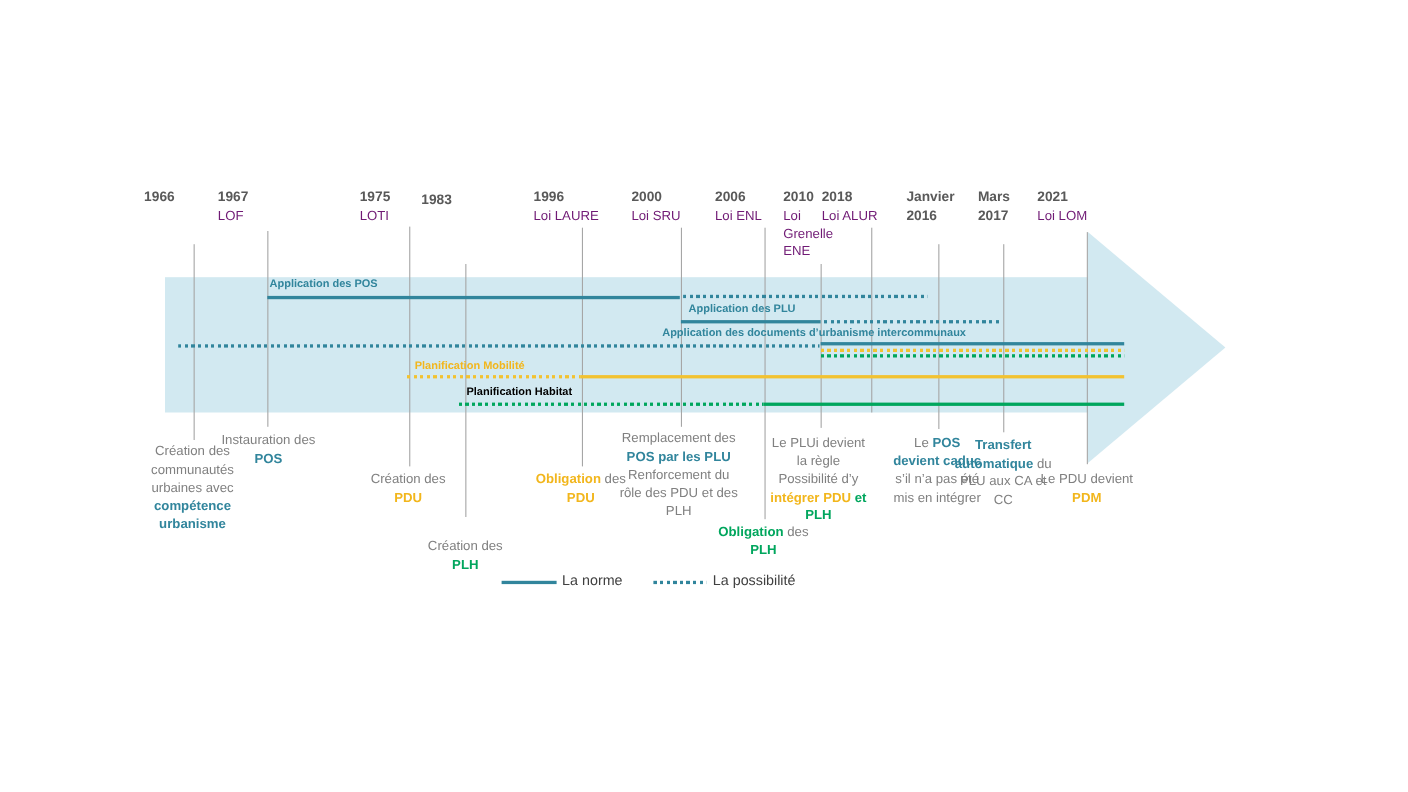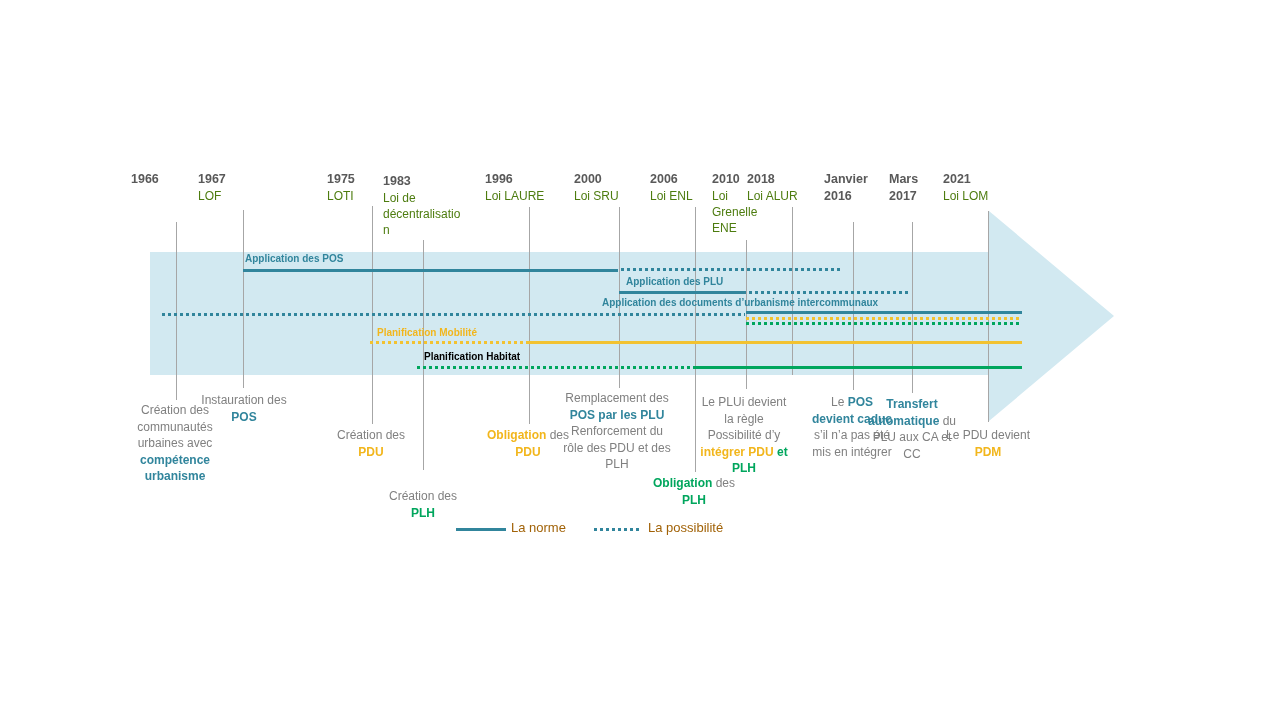--- a/index.html
+++ b/index.html
@@ -13,42 +13,42 @@
   
   .band-rect{left:150px;top:252px;width:840px;height:123px;background:#d2e9f1;}
   .band-head{left:989px;top:211px;width:0;height:0;
     border-top:105px solid transparent;border-bottom:105px solid transparent;
     border-left:125px solid #d2e9f1;}
   
   .tick{width:1px;background:#a6a6a6;}
   
   .point{transform:translateX(-50%);width:90px;line-height:1.35;}
   .yr{font-weight:bold;color:#595959;font-size:12.5px;}
-  .law{color:#4d7c0f;font-size:12px;overflow-wrap:anywhere;}
+  .law{color:#701a75;font-size:12px;overflow-wrap:anywhere;}
   
   .line{height:3px;}
   .solid-teal{background:#31859c;}
   .solid-yellow{background:#f2c231;}
   .solid-green{background:#00a65d;}
   .dot-teal{background:repeating-linear-gradient(90deg,#31859c 0 3px,transparent 3px 6px);}
   .dot-yellow{background:repeating-linear-gradient(90deg,#f2c231 0 3px,transparent 3px 6px);}
   .dot-green{background:repeating-linear-gradient(90deg,#00a65d 0 3px,transparent 3px 6px);}
   
   .bandlab{font-size:10px;font-weight:bold;white-space:nowrap;line-height:1;}
   .lab-teal{color:#31859c;}
   .lab-yellow{color:#f2b61c;}
   .lab-green{color:#000000;}
   
   .ann{transform:translateX(-50%);text-align:center;color:#808080;font-size:12px;line-height:1.38;}
   .seg{font-weight:bold;}
   .c-teal{color:#31859c;}
   .c-yellow{color:#f2b61c;}
   .c-green{color:#00a65d;}
   
-  .legend-text{font-size:13px;color:#a16207;white-space:nowrap;}
+  .legend-text{font-size:13px;color:#404040;white-space:nowrap;}
 </style>
 </head>
 <body>
 
 <div class="abs band-rect"></div>
 <div class="abs band-head"></div>
 
 <div class="abs tick" style="left:176px;top:222px;height:178px;"></div>
 <div class="abs tick" style="left:243px;top:210px;height:178px;"></div>
 <div class="abs tick" style="left:372px;top:206px;height:218px;"></div>
@@ -68,21 +68,20 @@
 <div class="abs point" style="left:243px;top:171px;">
   <div class="yr">1967</div>
   <div class="law">LOF</div>
 </div>
 <div class="abs point" style="left:372px;top:171px;">
   <div class="yr">1975</div>
   <div class="law">LOTI</div>
 </div>
 <div class="abs point" style="left:423px;top:173px;width:80px;">
   <div class="yr">1983</div>
-  <div class="law">Loi de décentralisation</div>
 </div>
 <div class="abs point" style="left:530px;top:171px;">
   <div class="yr">1996</div>
   <div class="law">Loi LAURE</div>
 </div>
 <div class="abs point" style="left:619px;top:171px;">
   <div class="yr">2000</div>
   <div class="law">Loi SRU</div>
 </div>
 <div class="abs point" style="left:695px;top:171px;">

